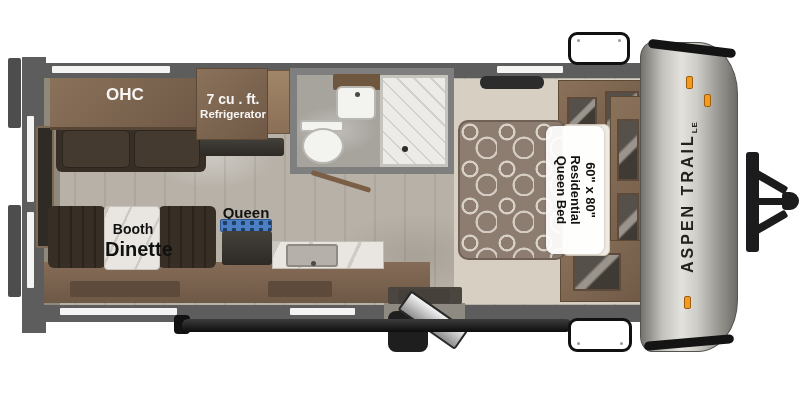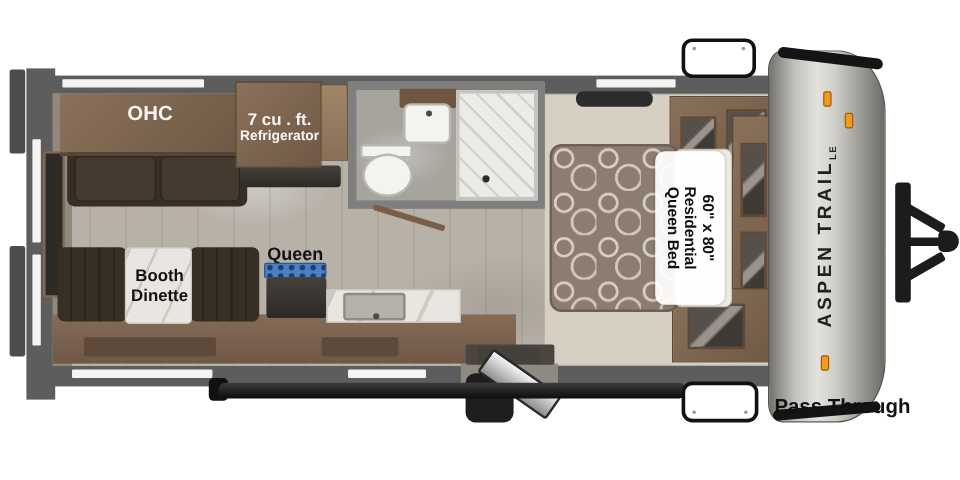--- a/index.html
+++ b/index.html
@@ -157,21 +157,21 @@
   <div class="abs range" style="left:222px;top:231px;width:50px;height:34px;"></div>
   <div class="abs marble" style="left:272px;top:241px;width:112px;height:28px;border:1px solid #c2bfb9;"></div>
   <div class="abs ksink" style="left:286px;top:244px;width:52px;height:23px;">
     <div class="abs dot" style="left:23px;top:15px;width:5px;height:5px;"></div>
   </div>
 
   <div class="abs darkseat" style="left:48px;top:206px;width:58px;height:62px;background:repeating-linear-gradient(90deg,#372e26 0 10px,#2b231c 10px 12px);"></div>
   <div class="abs darkseat" style="left:158px;top:206px;width:58px;height:62px;background:repeating-linear-gradient(90deg,#372e26 0 10px,#2b231c 10px 12px);"></div>
   <div class="abs marble" style="left:104px;top:206px;width:56px;height:64px;border-radius:4px;border:1px solid #c9c6c0;">
     <div class="abs lbl" style="left:0;top:14px;width:56px;font-size:14px;">Booth</div>
-    <div class="abs lbl" style="left:0;top:31px;width:56px;font-size:14px;">Dinette</div>
+    <div class="abs lbl" style="left:0;top:31px;width:56px;font-size:20px;">Dinette</div>
   </div>
 
   <div class="abs entrymat" style="left:388px;top:287px;width:74px;height:17px;"></div>
   <div class="abs stepplate" style="left:398px;top:289px;width:52px;height:14px;"></div>
   <div class="abs stepbracket" style="left:388px;top:311px;width:40px;height:41px;"></div>
   <div class="abs chromestep" style="left:398px;top:308px;width:70px;height:24px;"></div>
 
   <div class="abs awnknob" style="left:174px;top:315px;width:16px;height:19px;"></div>
   <div class="abs awning" style="left:182px;top:319px;width:390px;height:13px;"></div>
 
@@ -216,16 +216,15 @@
 
   <div class="abs stowdoor" style="left:568px;top:32px;width:62px;height:33px;">
     <div class="abs screw" style="left:6px;top:4px;width:3px;height:3px;"></div>
     <div class="abs screw" style="left:47px;top:4px;width:3px;height:3px;"></div>
   </div>
   <div class="abs stowdoor" style="left:568px;top:318px;width:64px;height:34px;">
     <div class="abs screw" style="left:6px;top:21px;width:3px;height:3px;"></div>
     <div class="abs screw" style="left:49px;top:21px;width:3px;height:3px;"></div>
   </div>
   <div class="abs lbl" style="left:632px;top:328px;width:140px;font-size:17px;line-height:1.25;">
-    <div>Pass Through</div>
   </div>
 
 </div>
 
 </body></html>

